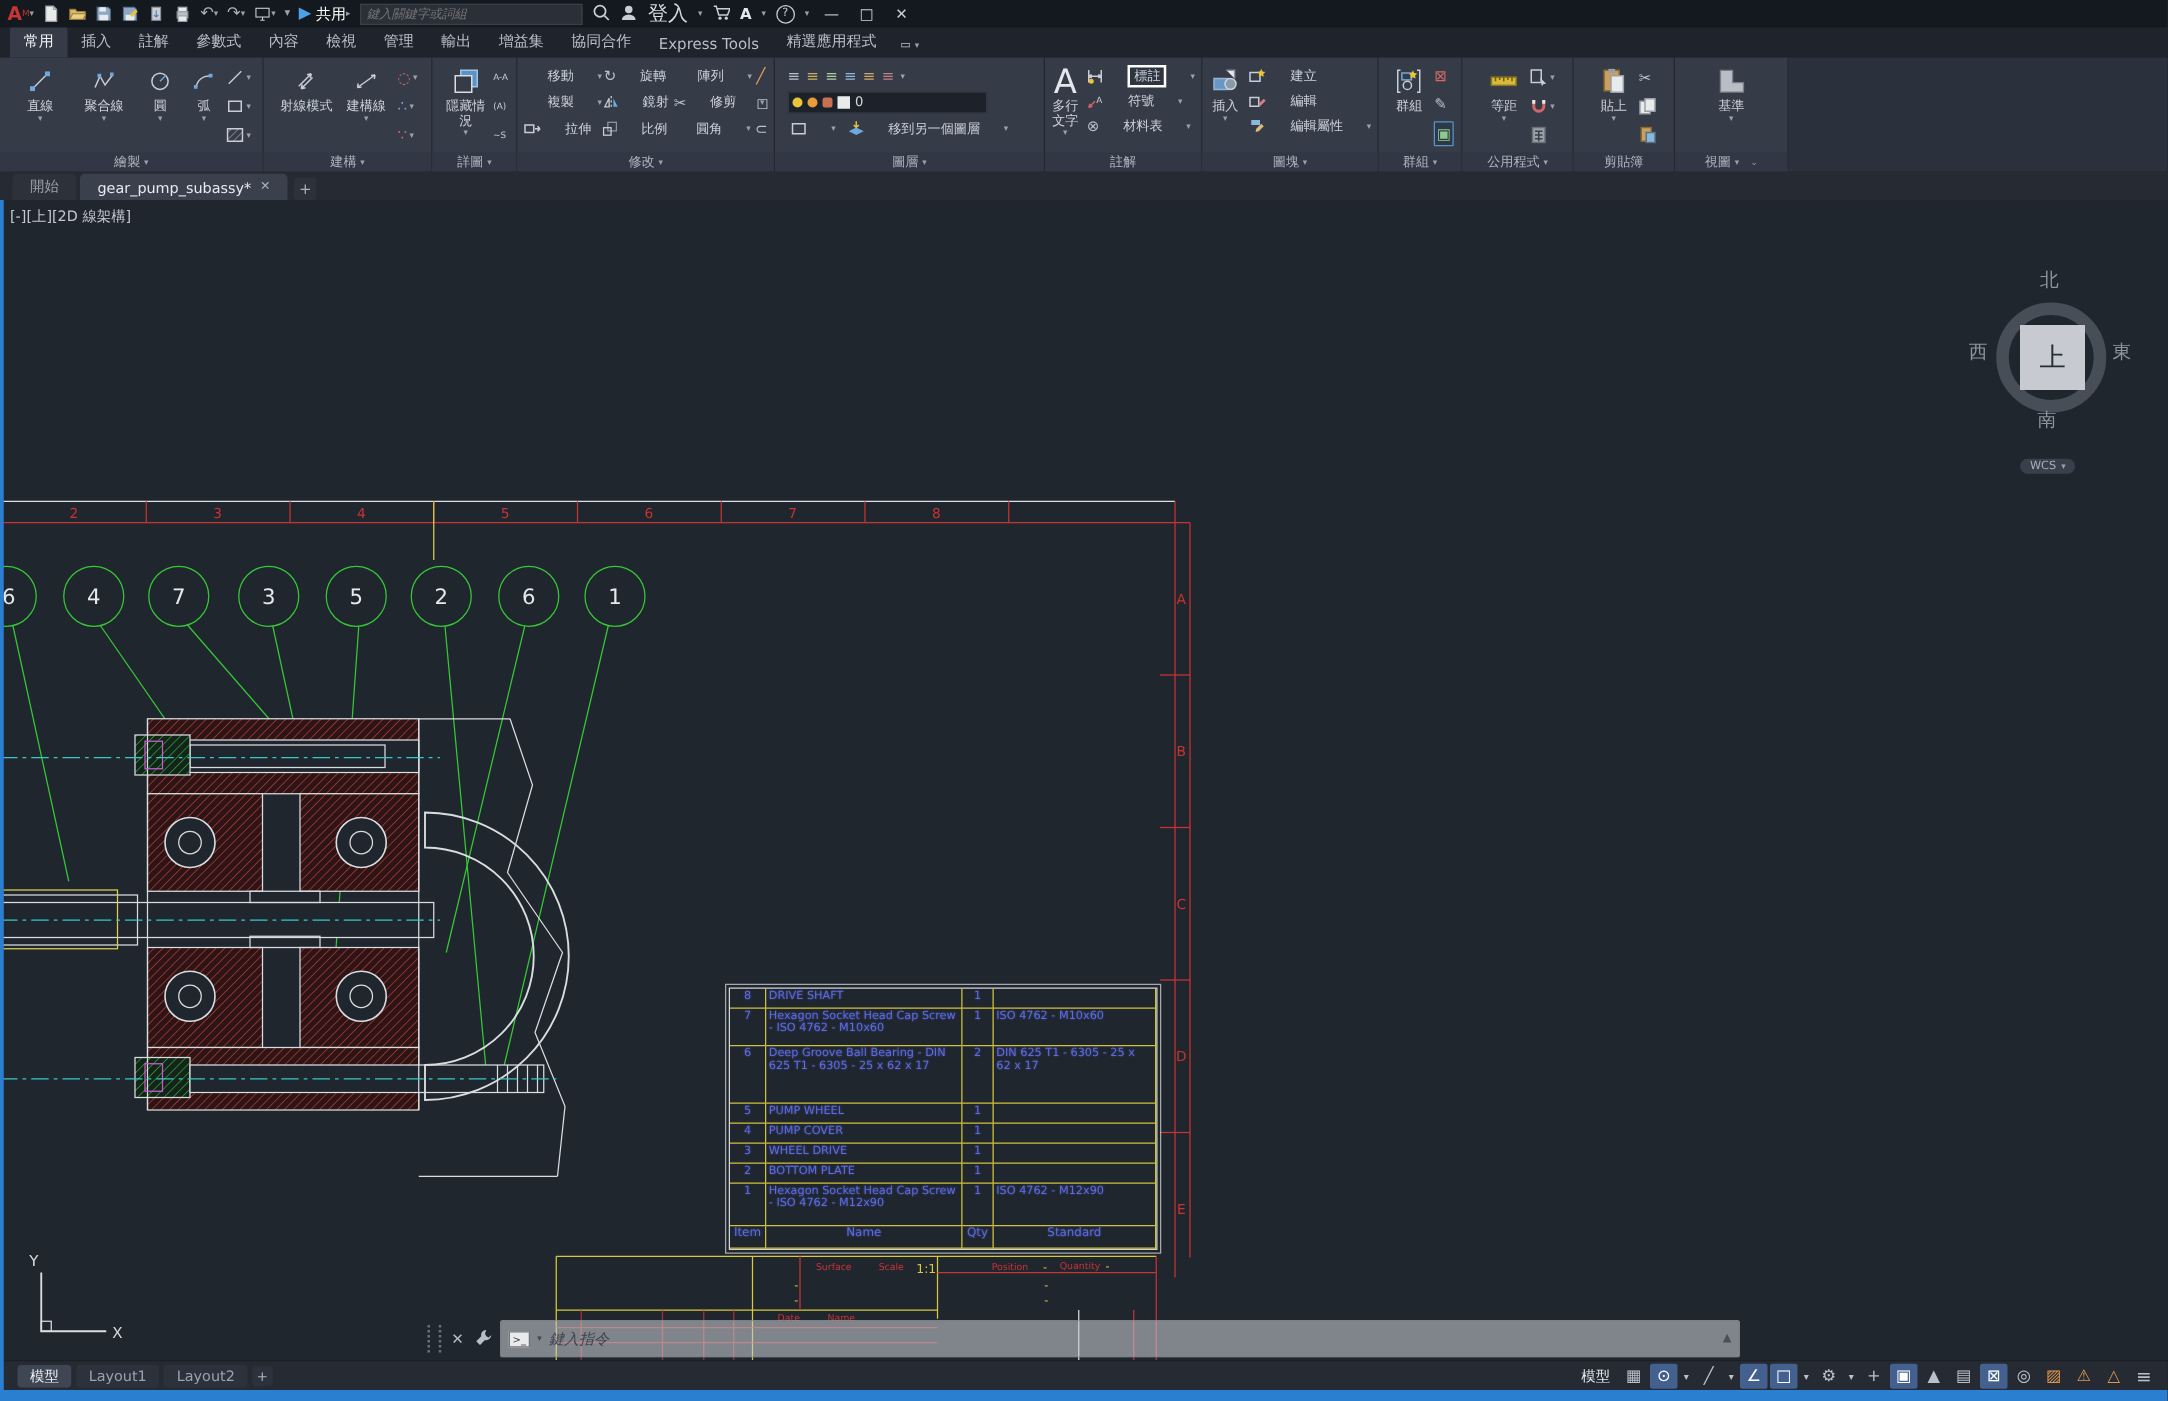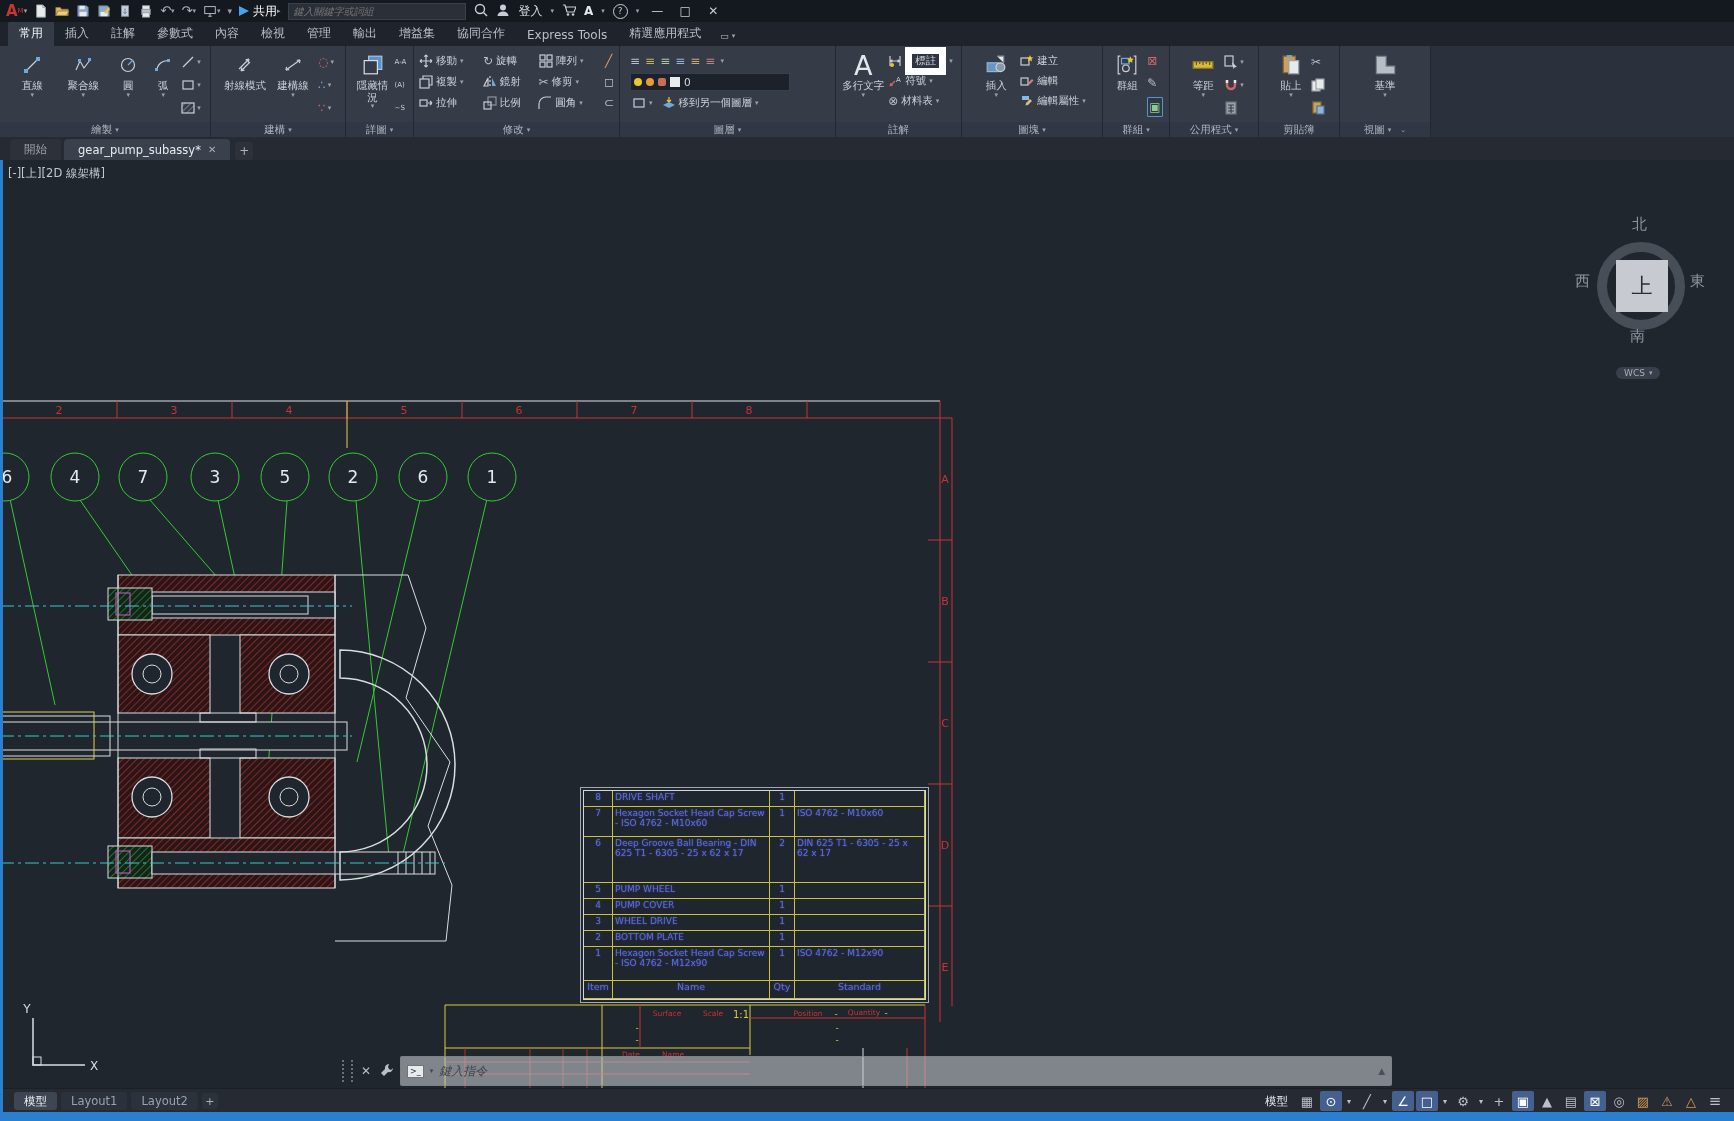--- a/index.html
+++ b/index.html
@@ -36,34 +36,34 @@
   .panel{position:relative;height:91px;background:#353b47;border-right:1px solid #232830;flex:none;}
   .pbody{position:absolute;top:2px;left:0;right:0;bottom:16px;display:flex;
     justify-content:center;gap:2px;padding:0 3px;}
   .plabel{position:absolute;bottom:0;left:0;right:0;height:15px;display:flex;align-items:center;
     justify-content:center;gap:3px;font-size:10.5px;color:#aeb5c0;background:#313744;white-space:nowrap;margin-top:24px;}
   .bigbtn{width:46px;display:flex;flex-direction:column;align-items:center;padding-top:2px;
     color:#ccd1d9;font-size:10.5px;line-height:11.5px;text-align:center;}
   .bigbtn .bic{height:30px;display:flex;align-items:center;justify-content:center;}
   .minicol{display:flex;flex-direction:column;justify-content:space-around;padding:2px 0;}
   .minibtn{display:flex;align-items:center;gap:2px;height:18px;}
-  .rowbtn{display:flex;align-items:center;gap:3px;height:19px;font-size:10.5px;color:#ccd1d9;
+  .rowbtn{display:flex;align-items:center;gap:19px;height:19px;font-size:10.5px;color:#ccd1d9;
     padding:0 2px;white-space:nowrap;}
   .mcol{display:flex;flex-direction:column;justify-content:flex-start;padding-top:3px;}
   .mrow{display:flex;align-items:center;}
   .gi{font-size:12px;color:#b9c0ca;line-height:12px;}
   .minitxt{font-size:7px;color:#c9ced6;}
   .i14{width:14px;height:14px;stroke:#c9ced6;fill:none;stroke-width:1.2;}
   .i16{width:16px;height:16px;stroke:#c9ced6;fill:none;stroke-width:1.2;}
   .i20{width:22px;height:22px;stroke:#c9ced6;fill:none;stroke-width:1.1;}
   .i24{width:26px;height:26px;}
   .grip{fill:#6fa8dc;stroke:none;}
   .blue{stroke:#6fa8dc;}
   .mtextA{font-size:27px;color:#e4e7ec;line-height:27px;}
-  .pressed{border:7px solid #ffffff;background:#2e3440;padding:0 3px;text-align:right;}
+  .pressed{border:2px solid #ffffff;background:#2e3440;padding:0 3px;text-align:right;}
   .layerfield{display:flex;align-items:center;gap:4px;width:152px;height:16px;background:#1d222a;
     border:1px solid #3a4049;padding:0 3px;font-size:10.5px;color:#d6dae0;}
   .dot{width:8px;height:8px;border-radius:50%;display:inline-block;}
   .swatch{width:10px;height:10px;background:#e8eaec;display:inline-block;}
   .lrow{display:flex;align-items:center;gap:5px;height:19px;padding:0 2px;}
   .activebox{border:1px solid #5b93c8;background:#2e3947;border-radius:1px;padding:0 1px;}
   
   .filetabs{position:absolute;top:137px;left:0;width:1734px;height:23px;background:#262b33;
     display:flex;align-items:flex-end;padding-left:10px;z-index:27;}
   .ftab{height:21px;display:flex;align-items:center;gap:7px;padding:0 14px;font-size:11.5px;
@@ -198,21 +198,21 @@
     <span class="caret">▸</span>
     <input class="searchbox" placeholder="鍵入關鍵字或詞組" style="">
     <span><svg class="i12t" viewBox="0 0 14 14">
           <circle cx="6" cy="6" r="4.5" fill="none" stroke="#c9ced6" stroke-width="1.4"></circle>
           <line x1="9.5" y1="9.5" x2="13" y2="13" stroke="#c9ced6" stroke-width="1.4"></line>
         </svg></span>
     <span><svg class="i12t" viewBox="0 0 14 14">
           <circle cx="7" cy="4.5" r="3" fill="#c9ced6"></circle>
           <path d="M1.5 13a5.5 4.5 0 0 1 11 0z" fill="#c9ced6"></path>
         </svg></span>
-    <span style="color:#d8dce2;font-size:12px">登入</span>
+    <span style="color:#d8dce2;font-size:16px">登入</span>
     <span class="caret">▾</span>
     <span><svg class="i12t" viewBox="0 0 14 14">
           <path d="M1 2h2l2 7h7l2-5H4" fill="none" stroke="#c9ced6" stroke-width="1.2"></path>
           <circle cx="6" cy="11.5" r="1.3" fill="#c9ced6"></circle>
           <circle cx="11" cy="11.5" r="1.3" fill="#c9ced6"></circle>
         </svg></span>
     <span style="color:#e4e7ec;font-weight:bold;font-size:12px">A</span>
     <span class="caret">▾</span>
     <span class="qcirc">?</span>
     <span class="caret">▾</span>

